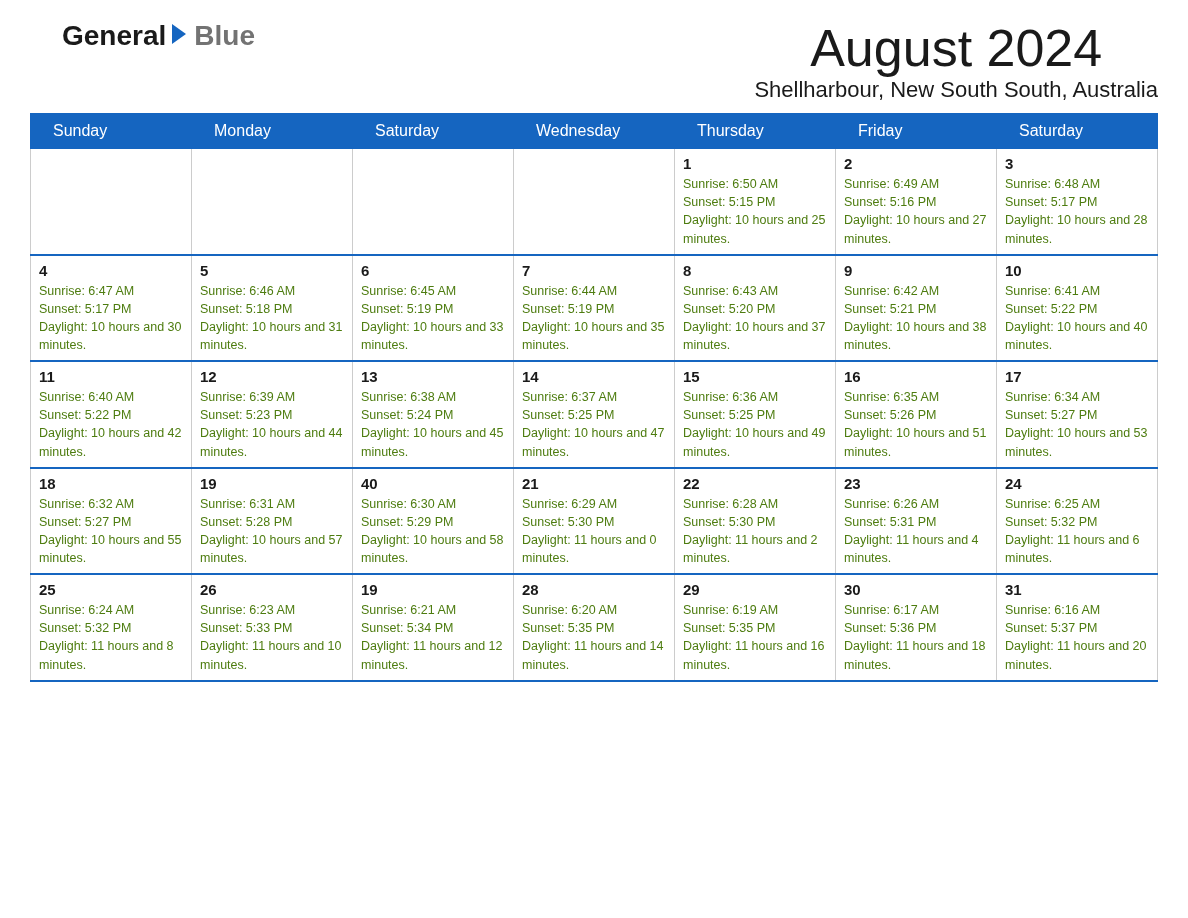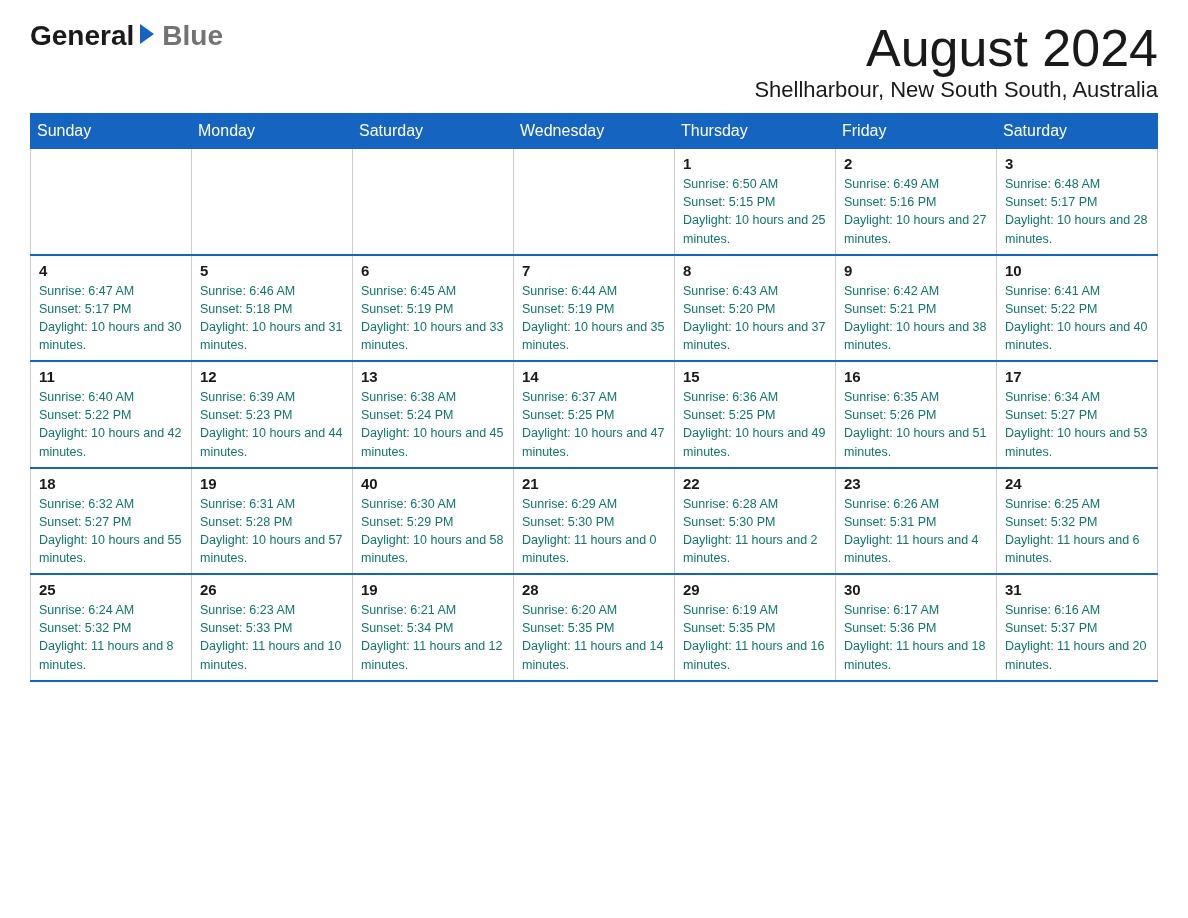--- a/index.html
+++ b/index.html
@@ -18,37 +18,38 @@
     }
     .logo {
       display: flex;
       align-items: center;
       gap: 4px;
     }
     .logo-text-general {
       font-size: 28px;
       font-weight: bold;
       color: #1a1a1a;
+      margin-left: 32px;
     }
     .logo-text-blue {
       font-size: 28px;
       font-weight: bold;
       color: #737373;
     }
     .logo-arrow {
       width: 0;
       height: 0;
       border-left: 14px solid #1565c0;
       border-top: 10px solid transparent;
       border-bottom: 10px solid transparent;
       margin-left: 2px;
       margin-top: -4px;
     }
     .title-section {
-      text-align: right;
+      text-align: center;
     }
     .month-title {
       font-size: 52px;
       font-weight: normal;
       color: #1a1a1a;
       line-height: 1.1;
     }
     .location-title {
       font-size: 22px;
       color: #1a1a1a;
@@ -57,21 +58,21 @@
     table {
       width: 100%;
       border-collapse: collapse;
       margin-top: 10px;
     }
     thead tr th {
       background-color: #1565c0;
       color: #fff;
       font-size: 16px;
       font-weight: normal;
-      padding: 8px 6px;
+      padding: 8px 22px;
       text-align: left;
       border: 1px solid #1565c0;
     }
     tbody tr td {
       border: 1px solid #ccc;
       vertical-align: top;
       padding: 6px 8px;
       width: 14.28%;
       font-size: 13px;
       color: #222;
@@ -79,21 +80,21 @@
     }
     .day-number {
       font-size: 15px;
       font-weight: bold;
       color: #1a1a1a;
       display: block;
       margin-bottom: 3px;
     }
     .day-info {
       font-size: 12.5px;
-      color: #0f766e;
+      color: #4d7c0f;
       line-height: 1.45;
     }
     tbody tr {
       border-bottom: 2px solid #1565c0;
     }
     td.empty {
       background: #fff;
     }
   </style>
 </head>

